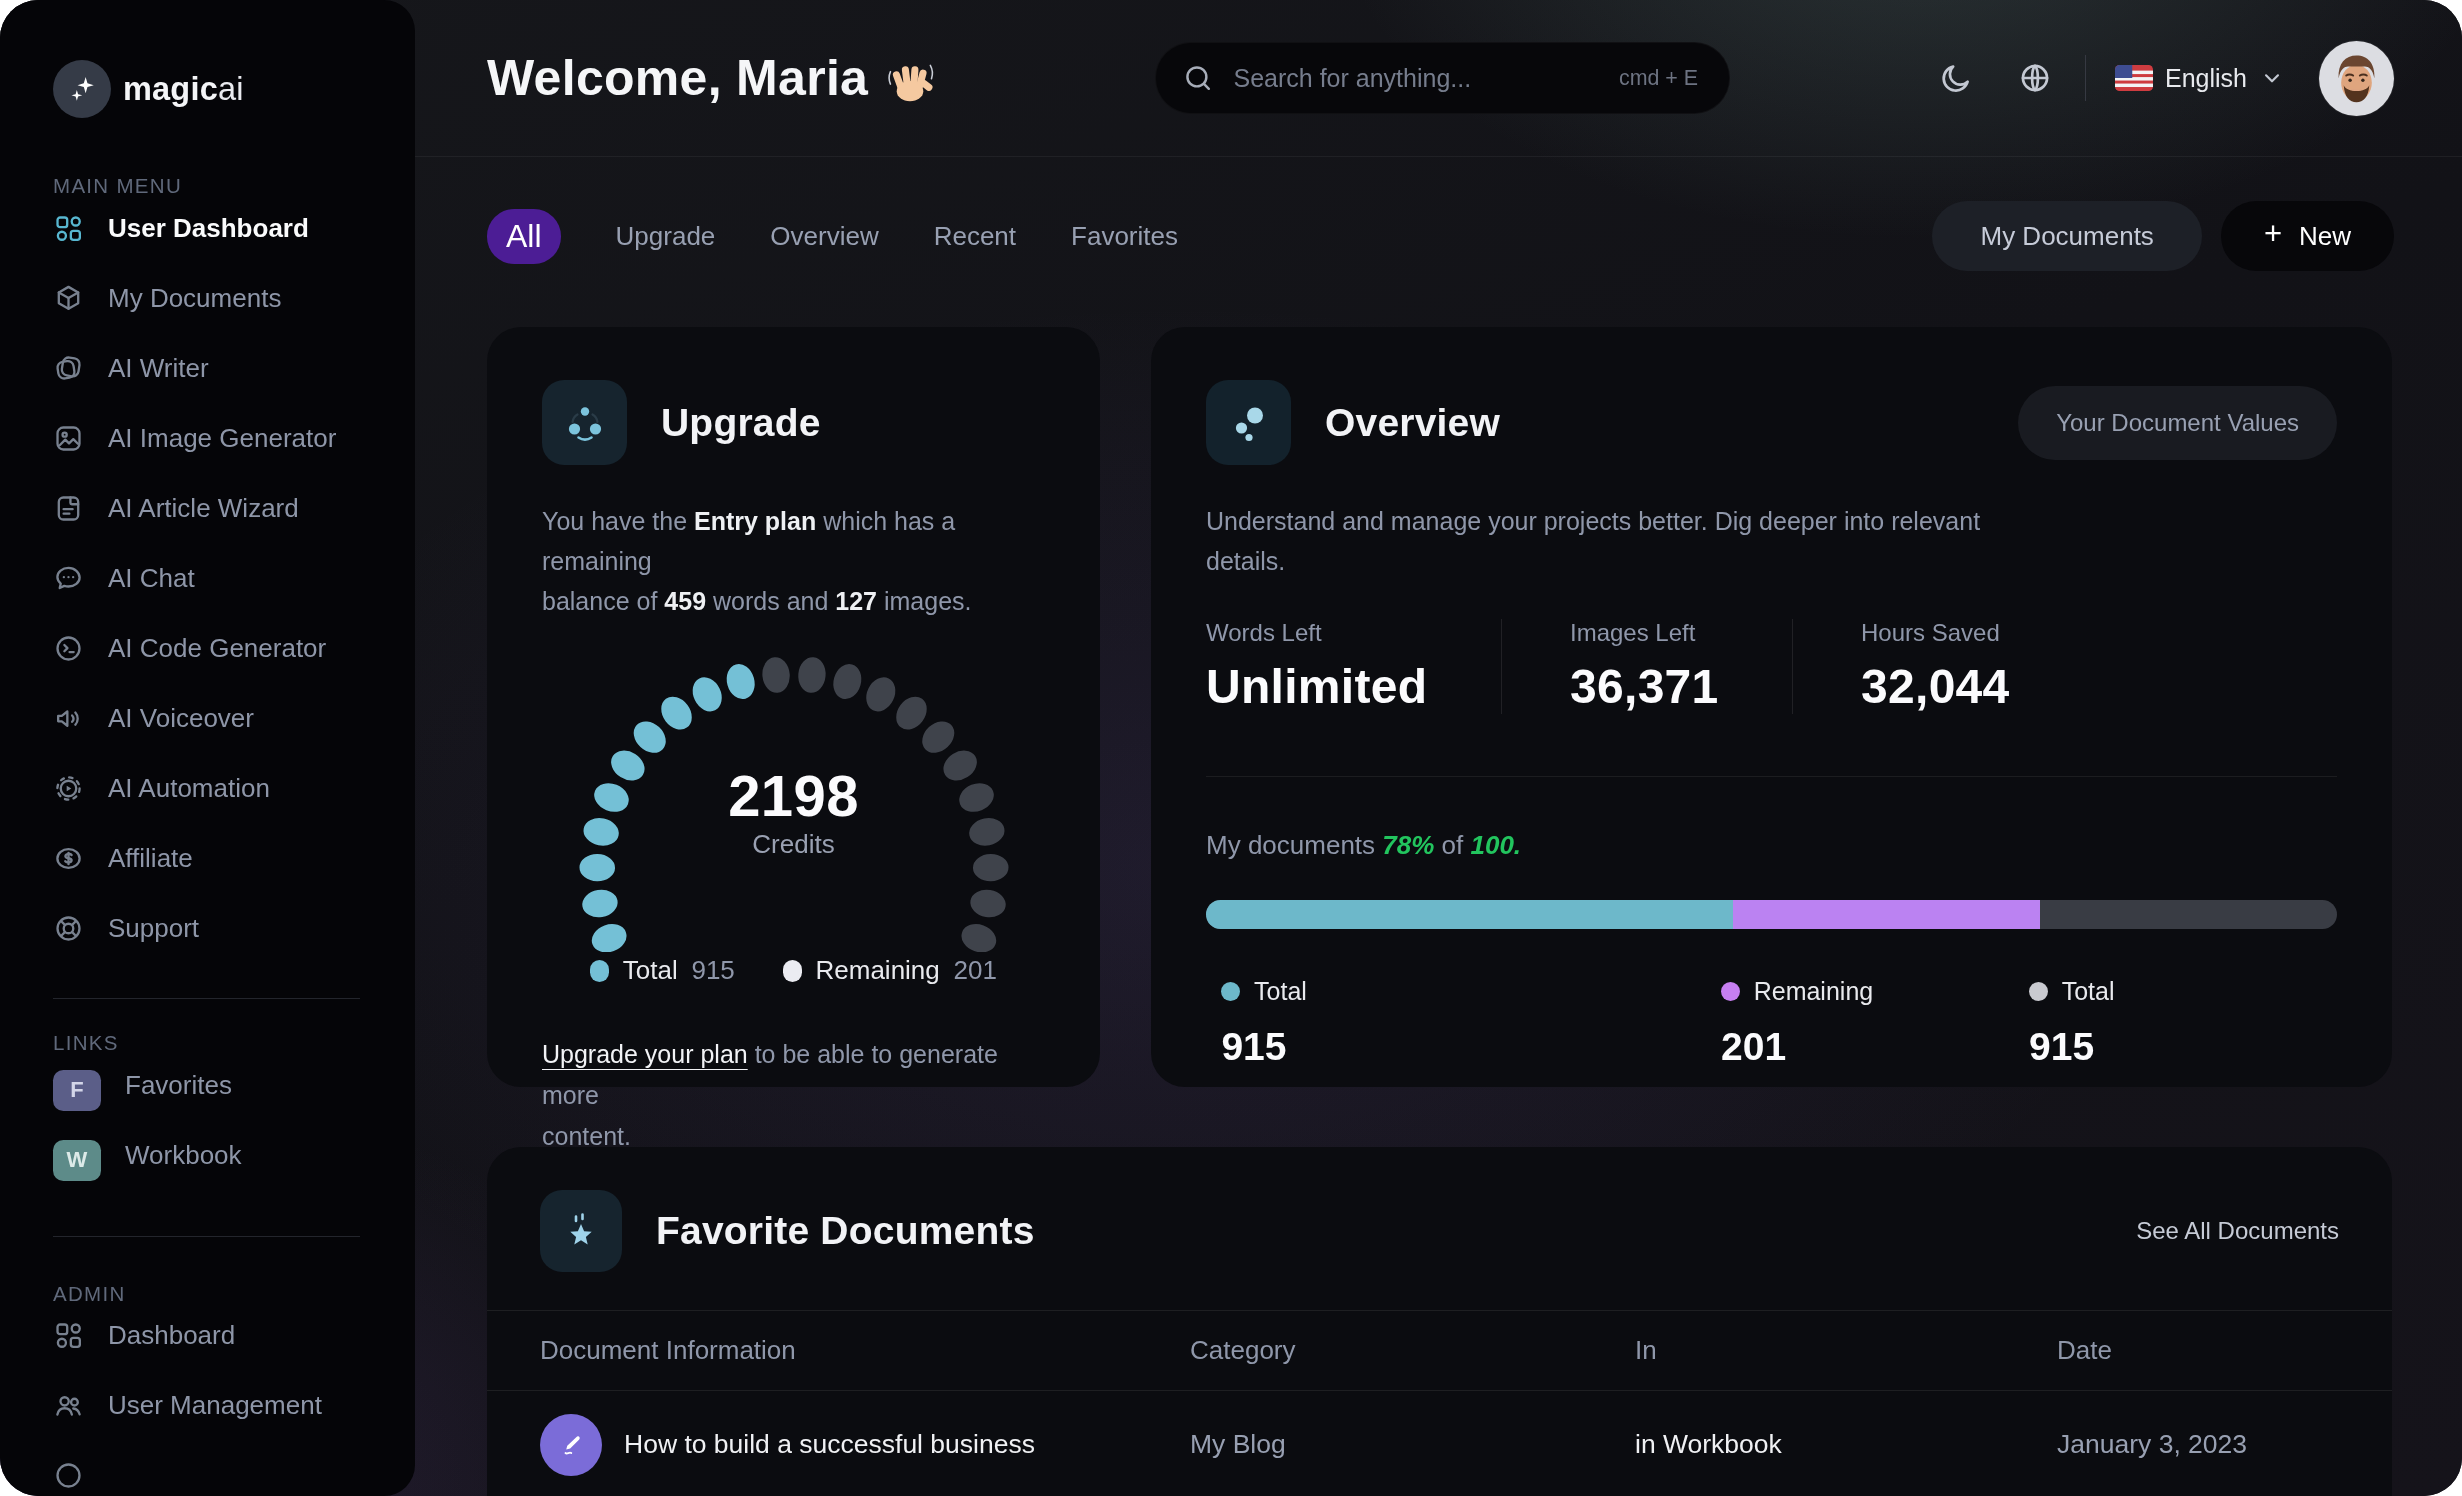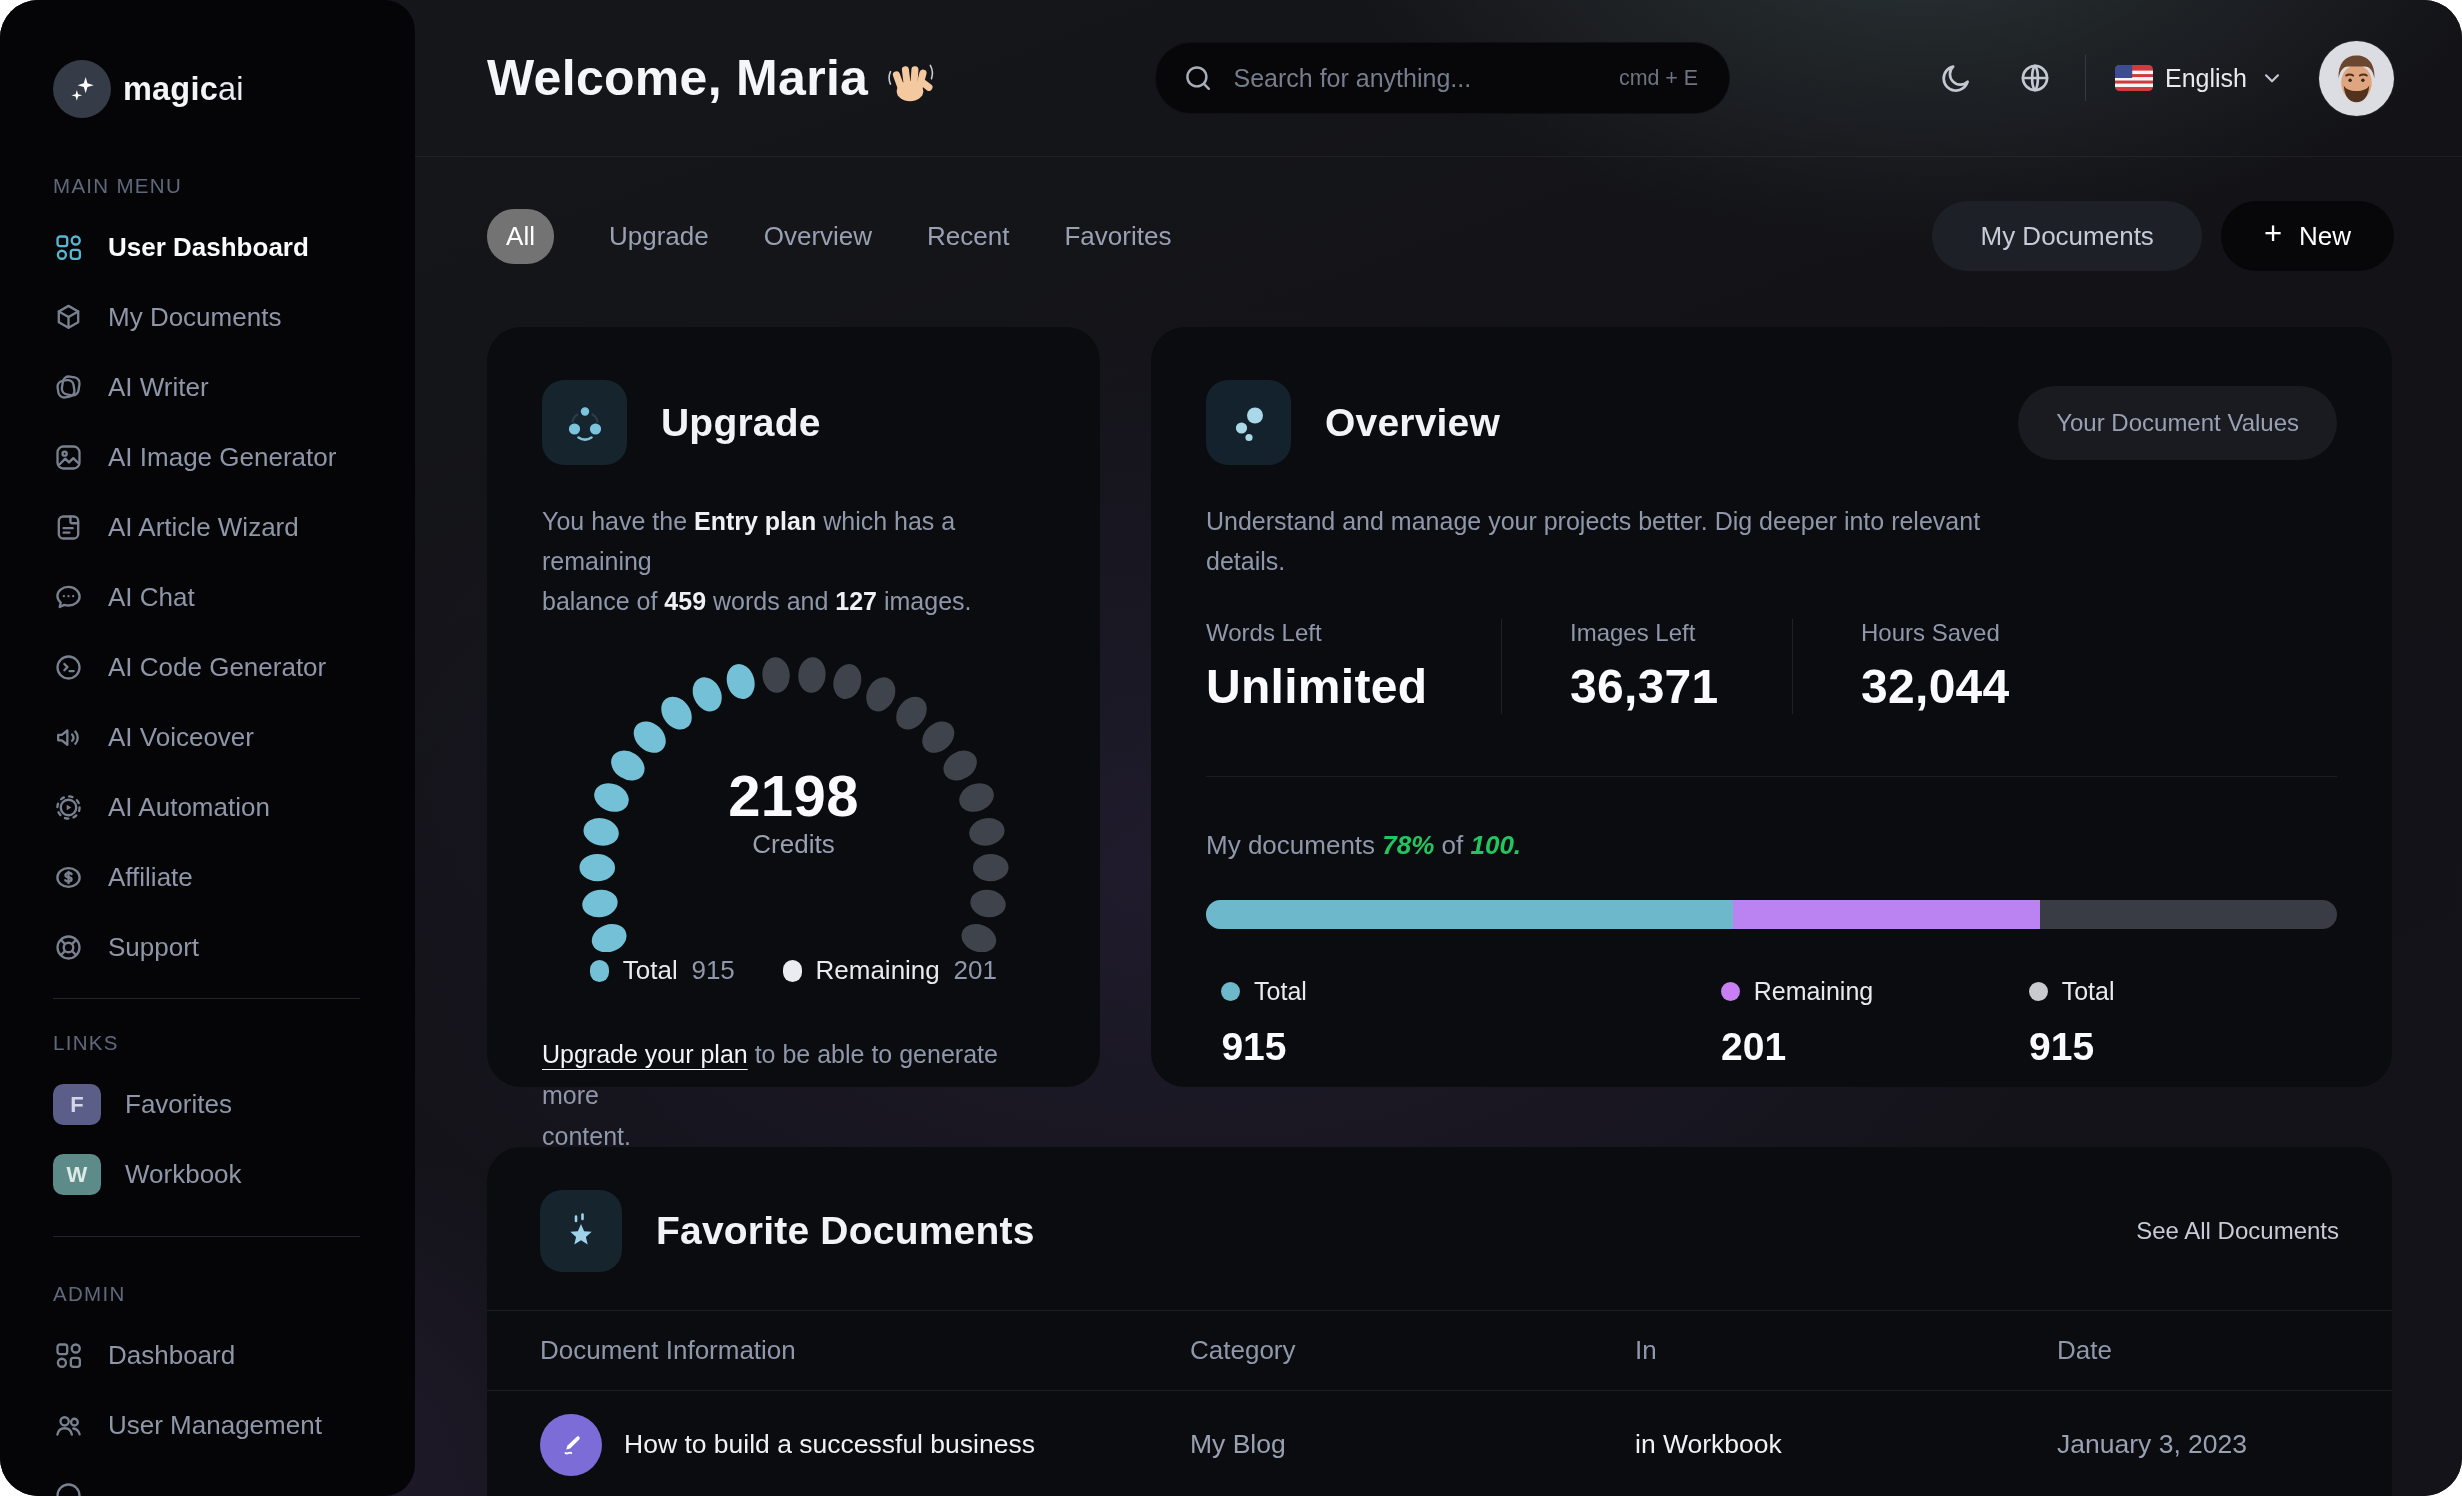--- a/index.html
+++ b/index.html
@@ -16,21 +16,21 @@
   .sidebar{position:absolute;left:0;top:0;bottom:0;width:415px;background:#050508;z-index:5;
     border-radius:38px 31px 31px 38px;padding:0 48px 0 53px;overflow:hidden;}
   .logo-row{display:flex;align-items:center;gap:12px;margin-top:60px;height:58px;cursor:pointer;}
   .logo-circle{width:58px;height:58px;border-radius:50%;background:#353b47;display:flex;align-items:center;justify-content:center;}
   .logo-circle svg{width:32.5px;height:32.5px;}
   .logo-text{font-size:32.5px;color:#f4f5f7;letter-spacing:0.2px;}
   .logo-text b{font-weight:700;}
   .logo-text span{font-weight:300;color:#e9eaef;}
   .section-label{margin-top:55px;font-size:20.5px;letter-spacing:1.3px;color:#60697b;font-weight:400;height:26px;display:flex;align-items:center;}
   .nav{margin-top:13.7px;}
-  .nav-item{display:flex;align-items:center;gap:24px;height:70px;color:#8e96a8;font-size:26px;cursor:pointer;white-space:nowrap;}
+  .nav-item{display:flex;align-items:flex-start;gap:24px;height:70px;color:#8e96a8;font-size:26px;cursor:pointer;white-space:nowrap;}
   .nav-item .nicon{width:31px;height:31px;flex:none;display:flex;align-items:center;justify-content:center;color:#78818f;}
   .nav-item .nicon svg{width:31px;height:31px;}
   .nav-item.active{color:#fafbfc;font-weight:600;}
   .nav-item.active .nicon{color:#58b7d0;}
   .side-divider{height:0.9px;background:#23252c;margin:15.4px 6.8px 0 0;}
   .badge{width:48px;height:41px;border-radius:10.3px;display:flex;align-items:center;justify-content:center;font-size:22px;font-weight:600;flex:none;}
   .badge.f{background:#5b5e88;color:#d3d5e8;}
   .badge.w{background:#5d8b89;color:#dcea e8;color:#dceae8;}
   
   .main{position:absolute;left:415px;top:0;right:0;bottom:0;z-index:2;}
@@ -46,21 +46,21 @@
   .hicon{width:38px;height:38px;color:#c3c8d2;display:flex;align-items:center;justify-content:center;cursor:pointer;}
   .hicon svg{width:34px;height:34px;}
   .hdivider{width:0.9px;height:46px;background:#363942;margin:0 29px 0 31px;}
   .lang{display:flex;align-items:center;gap:12px;cursor:pointer;}
   .lang .flag{width:38px;height:26px;border-radius:4.3px;overflow:hidden;flex:none;}
   .lang .lang-label{font-size:25px;color:#e8eaee;}
   .lang svg.chev{width:26px;height:26px;color:#c3c8d2;}
   .avatar{width:75px;height:75px;border-radius:50%;margin-left:34px;cursor:pointer;flex:none;box-shadow:0 0 0 0.9px rgba(255,255,255,0.06);}
   
   .tabs-row{display:flex;align-items:center;height:70px;margin-top:44px;padding:0 68px 0 72px;}
-  .tab-pill{height:55px;min-width:67px;padding:0 19px;border-radius:27px;background:#737373;color:#ffffff;font-size:26px;display:flex;align-items:center;justify-content:center;cursor:pointer;}
+  .tab-pill{height:55px;min-width:67px;padding:0 19px;border-radius:27px;background:#4c1d95;color:#ffffff;font-size:32px;display:flex;align-items:center;justify-content:center;cursor:pointer;}
   .tab{font-size:26px;color:#98a0b2;margin-left:55px;cursor:pointer;}
   .btn{height:70px;border-radius:35px;display:flex;align-items:center;justify-content:center;font-size:26px;cursor:pointer;}
   .btn-docs{margin-left:auto;padding:0 48px;background:#1d2027;color:#c6cbd8;}
   .btn-new{margin-left:19px;padding:0 43px;background:#07070a;color:#ffffff;gap:17px;}
   .btn-new .plus{font-size:31px;font-weight:400;margin-top:-3.4px;}
   
   .cards-row{display:flex;gap:51px;margin-top:56px;padding:0 70px 0 72px;}
   .card{background:#0b0c10;border-radius:34px;}
   .card-upgrade{width:613px;height:760px;padding:53px 55px 0 55px;flex:none;}
   .card-overview{flex:1;height:760px;padding:53px 55px 0 55px;}

